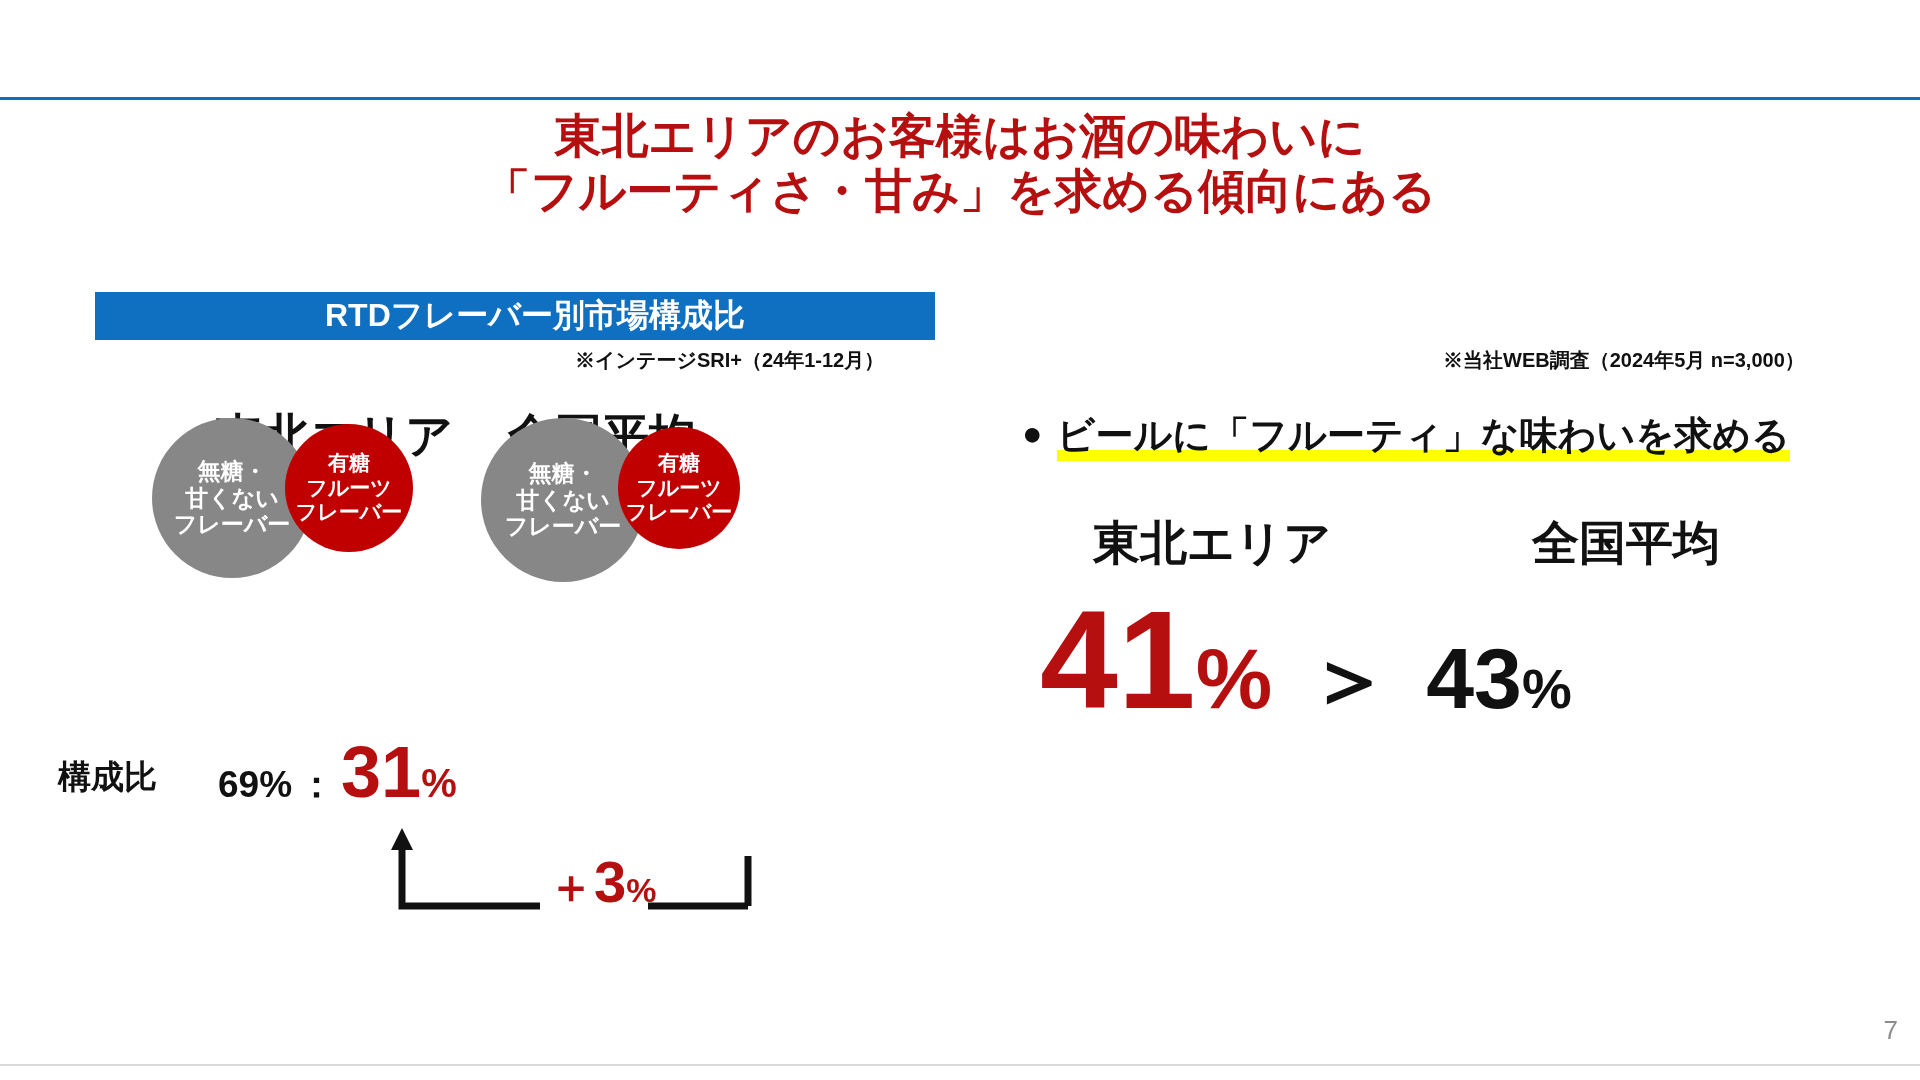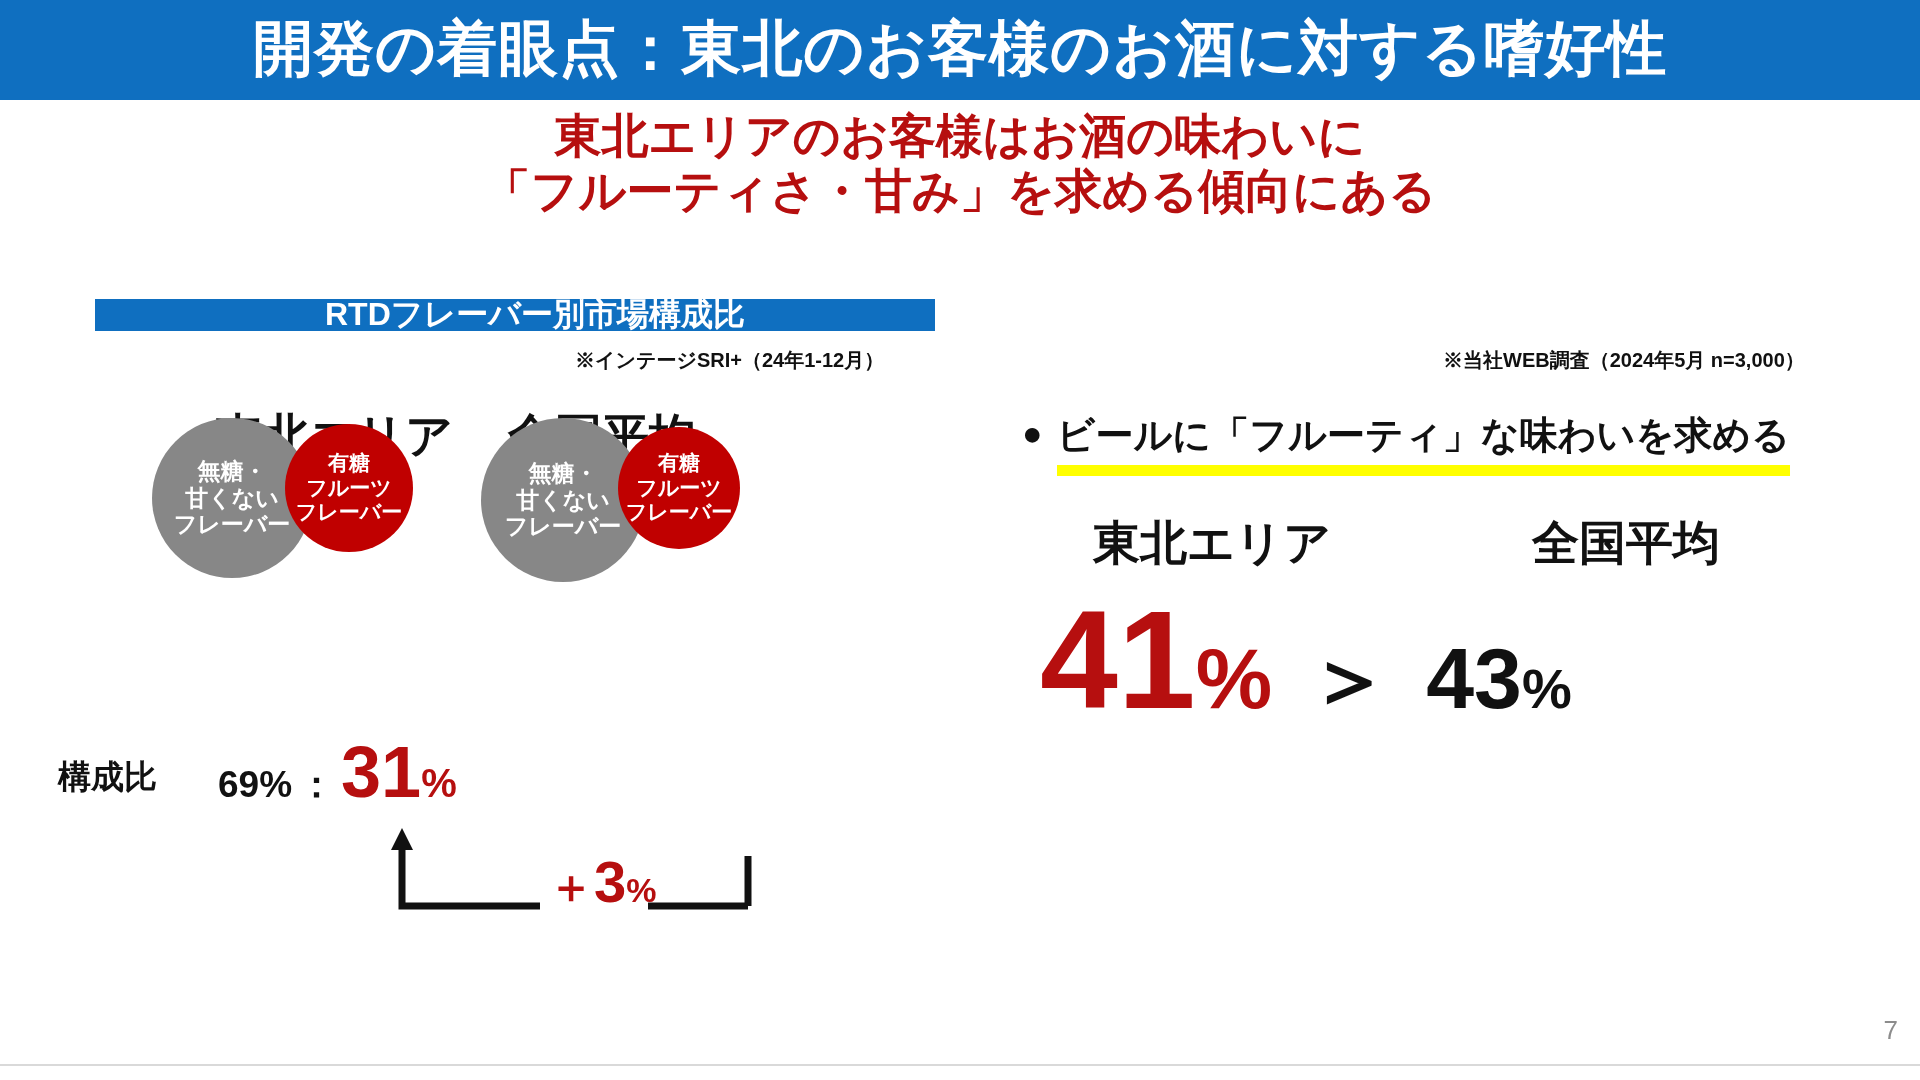--- a/index.html
+++ b/index.html
@@ -36,21 +36,21 @@
   .subtitle div { white-space:nowrap; }
 
   
   .panel-head {
     position:absolute; background:#0f6fc0;
     display:flex; align-items:center; justify-content:center;
   }
   .panel-head span {
     color:#fff; font-size:32px; font-weight:bold; white-space:nowrap;
   }
-  #head-left  { left:95px;  top:299px; width:840px; height:32px;padding-left:40px; }
+  #head-left  { left:95px;  top:292px; width:840px; height:48px;padding-left:40px; }
   #head-right { left:1015px;top:291px; width:880px; height:48px; }
 
   .src-note {
     position:absolute; font-size:20px; font-weight:bold; color:#111;
     white-space:nowrap;
   }
   #src-left  { left:575px;  top:347px; }
   #src-right { left:1443px; top:347px; }
 
   
@@ -111,21 +111,21 @@
   
   .bullet-row {
     position:absolute; left:1022px; top:412px;
     display:flex; align-items:flex-start; white-space:nowrap;
   }
   .bullet-dot { font-size:34px; color:#111; line-height:1.25; margin-right:14px; }
   .bullet-text {
     font-size:38px; font-weight:bold; color:#111;
     background:linear-gradient(to top, #ffff00 0px, #ffff00 11px,
                rgba(255,255,0,0) 11px);
-    padding-bottom:16px; line-height:1.25;
+    padding-bottom:1px; line-height:1.25;
   }
 
   #cmp-head-tohoku { position:absolute; left:1093px; top:512px;
                      font-size:47px; font-weight:bold; color:#111;
                      white-space:nowrap; }
   #cmp-head-zen    { position:absolute; left:1532px; top:512px;
                      font-size:47px; font-weight:bold; color:#111;
                      white-space:nowrap; }
 
   .big-cmp { position:absolute; left:1040px; top:590px;
@@ -147,23 +147,20 @@
   .footer-rule {
     position:absolute; left:0; bottom:14px; width:1920px; height:2px;
     background:#d9d9d9;
   }
 </style>
 </head>
 <body>
 
 <div class="slide">
 
-  <div class="title-bar">
-    <span class="title-text">開発の着眼点：東北のお客様のお酒に対する嗜好性</span>
-  </div>
   <div class="title-rule"></div>
 
   <div class="subtitle">
     <div>東北エリアのお客様はお酒の味わいに</div>
     <div>「フルーティさ・甘み」を求める傾向にある</div>
   </div>
 
   <div class="panel-head" id="head-left">
     <span>RTDフレーバー別市場構成比</span>
   </div>

